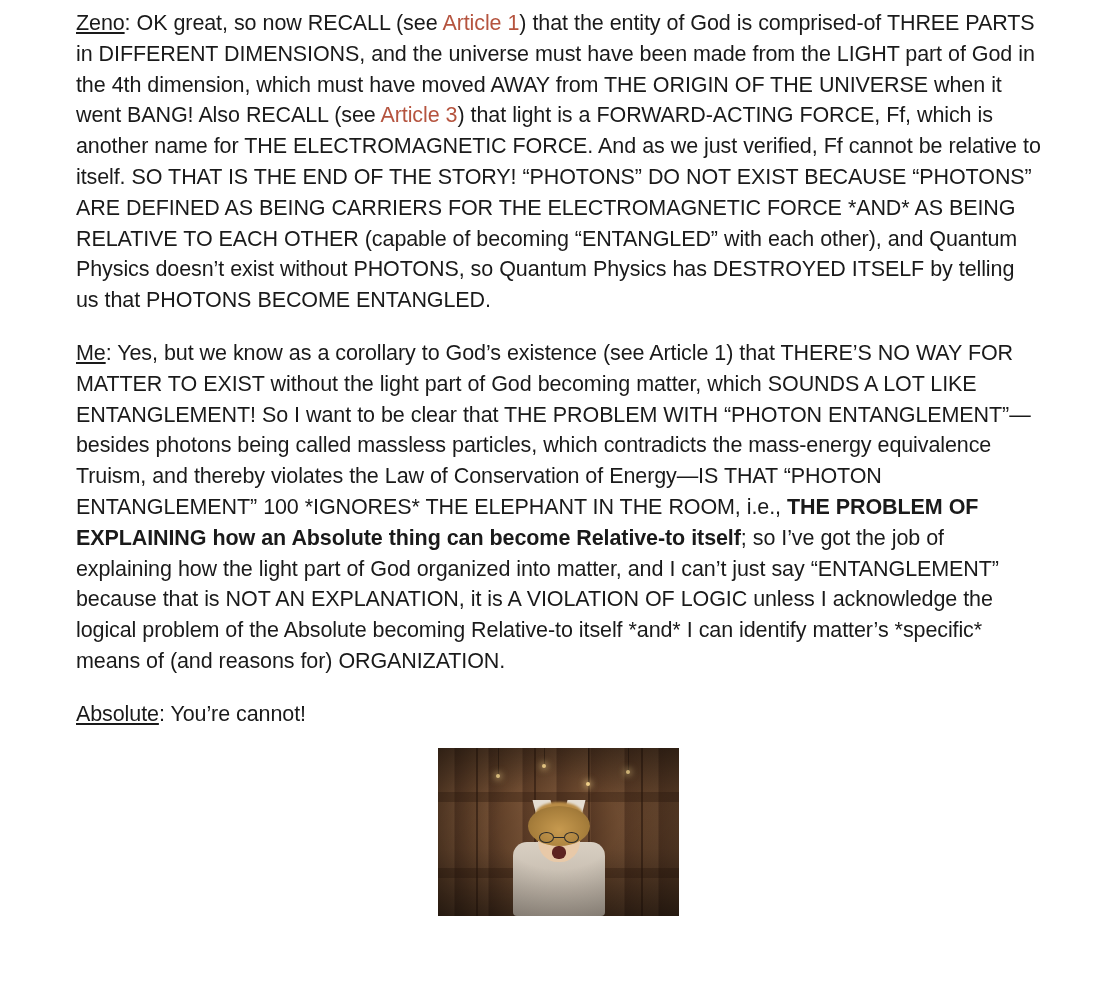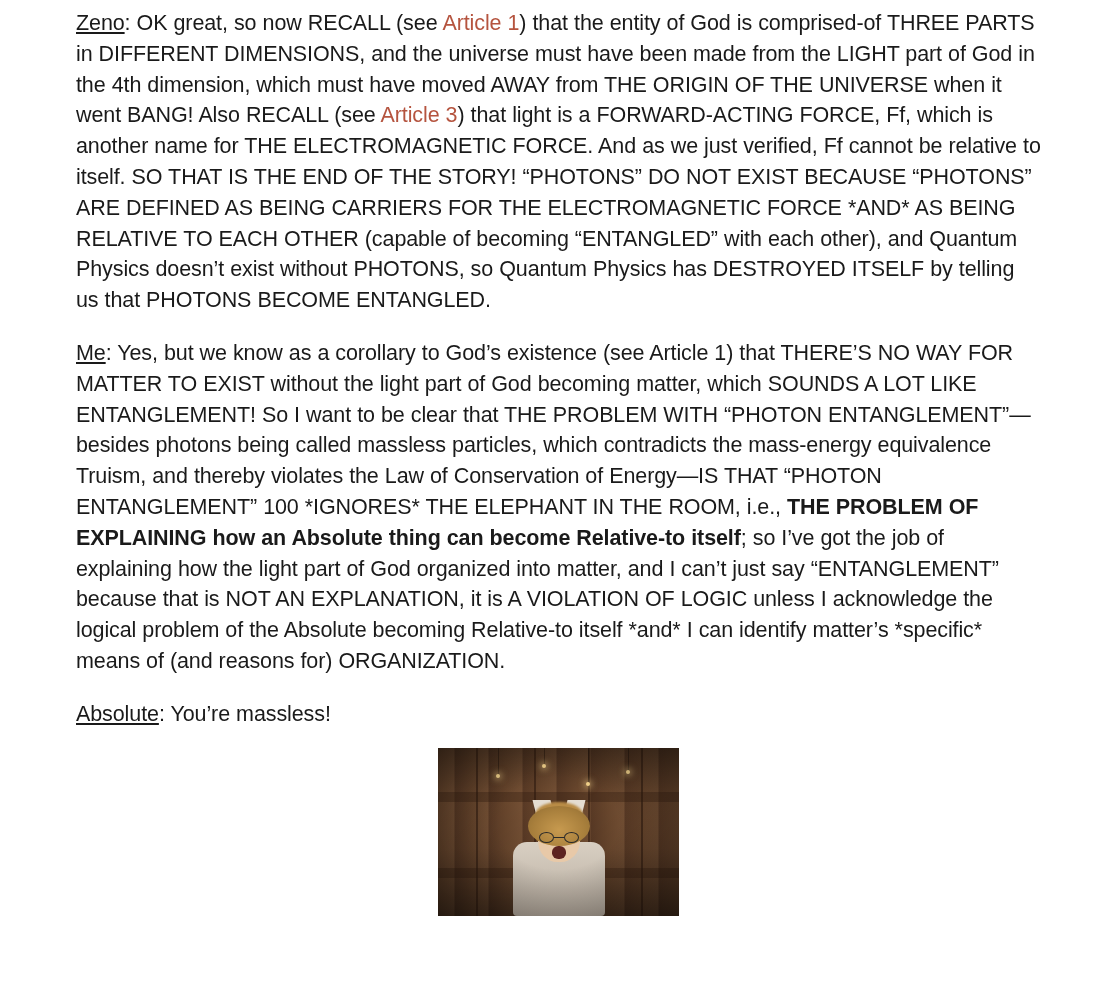--- a/index.html
+++ b/index.html
@@ -212,21 +212,21 @@
 
   <p class="para">
     <span class="speaker">Zeno</span><span>: OK great, so now RECALL (see </span><span class="ref">Article 1</span><span>) that the entity of God is comprised-of THREE PARTS in DIFFERENT DIMENSIONS, and the universe must have been made from the LIGHT part of God in the 4th dimension, which must have moved AWAY from THE ORIGIN OF THE UNIVERSE when it went BANG! Also RECALL (see </span><span class="ref">Article 3</span><span>) that light is a FORWARD-ACTING FORCE, Ff, which is another name for THE ELECTROMAGNETIC FORCE. And as we just verified, Ff cannot be relative to itself. SO THAT IS THE END OF THE STORY! “PHOTONS” DO NOT EXIST BECAUSE “PHOTONS” ARE DEFINED AS BEING CARRIERS FOR THE ELECTROMAGNETIC FORCE *AND* AS BEING RELATIVE TO EACH OTHER (capable of becoming “ENTANGLED” with each other), and Quantum Physics doesn’t exist without PHOTONS, so Quantum Physics has DESTROYED ITSELF by telling us that PHOTONS BECOME ENTANGLED.</span>
   </p>
 
   <p class="para">
     <span class="speaker">Me</span><span>: Yes, but we know as a corollary to God’s existence (see Article 1) that THERE’S NO WAY FOR MATTER TO EXIST without the light part of God becoming matter, which SOUNDS A LOT LIKE ENTANGLEMENT! So I want to be clear that THE PROBLEM WITH “PHOTON ENTANGLEMENT”—besides photons being called massless particles, which contradicts the mass-energy equivalence Truism, and thereby violates the Law of Conservation of Energy—IS THAT “PHOTON ENTANGLEMENT” 100 *IGNORES* THE ELEPHANT IN THE ROOM, i.e., </span><span class="bold">THE PROBLEM OF EXPLAINING how an Absolute thing can become Relative-to itself</span><span>; so I’ve got the job of explaining how the light part of God organized into matter, and I can’t just say “ENTANGLEMENT” because that is NOT AN EXPLANATION, it is A VIOLATION OF LOGIC unless I acknowledge the logical problem of the Absolute becoming Relative-to itself *and* I can identify matter’s *specific* means of (and reasons for) ORGANIZATION.</span>
   </p>
 
   <p class="para last-para">
-    <span class="speaker">Absolute</span><span>: You’re massless!</span>
+    <span class="speaker">Absolute</span><span>: You’re cannot!</span>
   </p>
 
   <div class="figure-wrap">
     <div class="photo">
       <div class="door"></div>
       <div class="plank-line" style="left:38px;"></div>
       <div class="plank-line" style="left:96px;"></div>
       <div class="plank-line" style="left:150px;"></div>
       <div class="plank-line" style="left:203px;"></div>
       <div class="cross-beam" style="top:44px;"></div>

